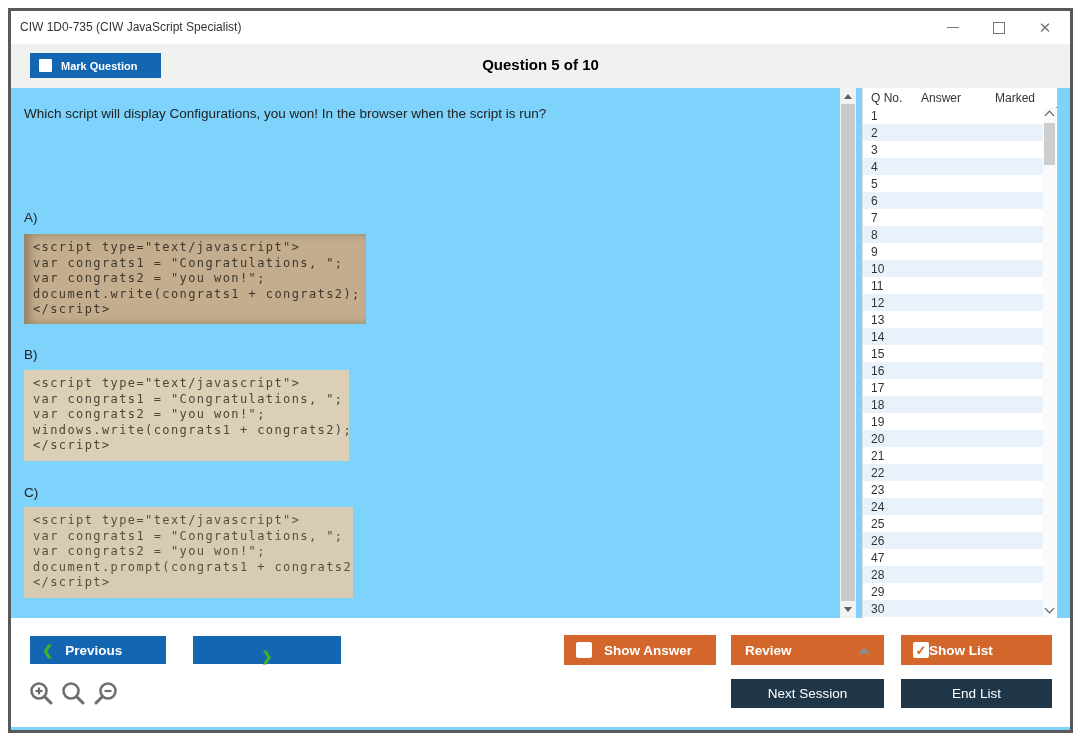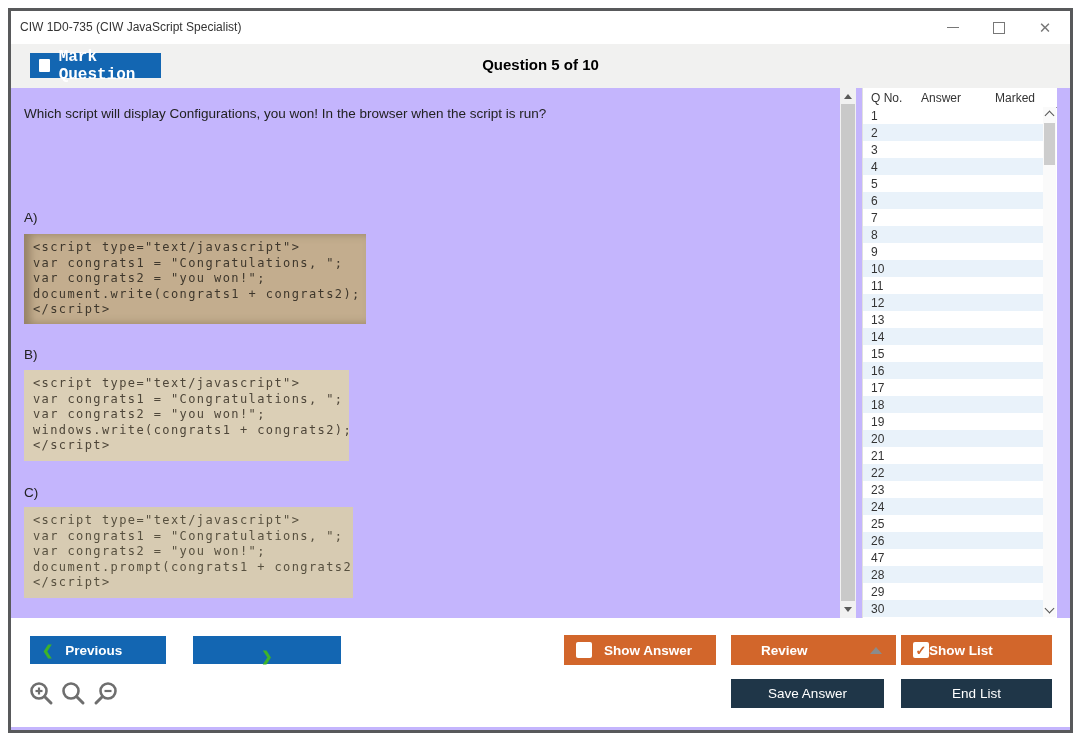--- a/index.html
+++ b/index.html
@@ -2,38 +2,38 @@
 <html><head>
 <meta charset="utf-8">
 <style>
   html,body{margin:0;padding:0;}
   body{
     width:1075px;height:735px;position:relative;background:#fff;
     font-family:"Liberation Sans",sans-serif;color:#222;overflow:hidden;
   }
   .window{
     position:absolute;left:8px;top:8px;width:1059px;height:719px;
-    border:3px solid #58595b;background:#c4b5fd;box-sizing:content-box;
+    border:3px solid #58595b;background:#7dd3fc;box-sizing:content-box;
   }
   
   .titlebar{position:absolute;left:0;top:0;width:100%;height:33px;background:#fff;}
   .titlebar .title{position:absolute;left:9px;top:9px;font-size:12px;color:#333;}
   .win-controls{position:absolute;right:14px;top:0;height:33px;display:flex;align-items:center;gap:24px;}
   .win-btn{width:22px;height:22px;display:flex;align-items:center;justify-content:center;color:#777;cursor:pointer;}
   .glyph-min{width:12px;height:0;border-top:1px solid #777;display:block;}
   .glyph-max{width:10px;height:10px;border:1px solid #777;display:block;}
   .glyph-close{font-size:15px;line-height:1;color:#777;font-weight:400;}
   
   .header-strip{position:absolute;left:0;top:33px;width:100%;height:44px;background:#f1f1f0;}
   .mark-btn{
     position:absolute;left:19px;top:9px;width:131px;height:25px;background:#1366b2;
     display:flex;align-items:center;gap:9px;padding-left:9px;box-sizing:border-box;cursor:pointer;
   }
   .mark-btn .cb{width:13px;height:13px;background:#fff;border-radius:1px;}
-  .mark-btn .lbl{color:#fff;font-weight:bold;font-size:16px;font-family:Liberation Mono, monospace;}
+  .mark-btn .lbl{color:#fff;font-weight:bold;font-size:11px;}
   .q-counter{position:absolute;left:0;top:12px;width:100%;text-align:center;font-weight:bold;font-size:15px;color:#000;}
   
   .content{position:absolute;left:0;top:77px;width:829px;height:530px;overflow:hidden;}
   .q-text{position:absolute;left:13px;top:18px;font-size:13.5px;color:#222;}
   .opt-label{position:absolute;left:13px;font-size:13.5px;color:#222;}
   .code-box{
     position:absolute;left:13px;font-family:"DejaVu Sans Mono",monospace;
     font-size:12px;line-height:15.5px;letter-spacing:1.4px;white-space:pre;
     padding:6px 9px;box-sizing:border-box;overflow:hidden;
   }
@@ -63,21 +63,21 @@
   .qlist-scroll .thumb{position:absolute;left:1px;top:16px;width:11px;height:42px;background:#cdcdcd;}
   
   .footer{position:absolute;left:0;top:607px;width:100%;height:109px;background:#fff;}
   .btn{position:absolute;display:flex;align-items:center;box-sizing:border-box;cursor:pointer;color:#fff;font-weight:bold;font-size:13.5px;}
   .btn-blue{background:#1366b2;}
   .btn-orange{background:#d2662b;}
   .btn-navy{background:#1f3648;font-weight:500;}
   .btn-prev{left:19px;top:18px;width:136px;height:28px;gap:12px;padding-left:12px;}
   .btn-next{left:182px;top:18px;width:148px;height:28px;justify-content:flex-end;gap:13px;padding-right:0;flex-direction:column;}
   .btn-show-answer{left:553px;top:17px;width:152px;height:30px;gap:12px;padding-left:12px;}
-  .btn-review{left:720px;top:17px;width:165px;height:30px;padding-left:30px;}
+  .btn-review{left:720px;top:17px;width:153px;height:30px;padding-left:14px;}
   .btn-show-list{left:890px;top:17px;width:151px;height:30px;padding-left:12px;}
   .btn-save{left:720px;top:61px;width:153px;height:29px;justify-content:center;}
   .btn-end{left:890px;top:61px;width:151px;height:29px;justify-content:center;}
   .cb16{width:16px;height:16px;background:#fff;border-radius:2px;display:flex;align-items:center;justify-content:center;}
   .cb16.checked::after{content:"\2713";color:#d2662b;font-size:13px;font-weight:bold;}
   .review-arrow{position:absolute;right:14px;top:12px;width:0;height:0;
     border-left:6px solid transparent;border-right:6px solid transparent;border-bottom:7px solid #8b8b8b;}
   .zoom-icons{position:absolute;left:17px;top:62px;display:flex;gap:5px;}
   .zoom-icons svg{display:block;cursor:pointer;}
   .chev-green{font-weight:bold;}
@@ -325,21 +325,21 @@
     <div class="btn btn-orange btn-review">
       <span>Review</span>
       <span class="review-arrow"></span>
     </div>
     <div class="btn btn-orange btn-show-list">
       <span class="cb16 checked"></span>
       <span>Show List</span>
     </div>
 
     <div class="btn btn-navy btn-save">
-      <span>Save Answer</span>
+      <span>Next Session</span>
     </div>
     <div class="btn btn-navy btn-end">
       <span>End List</span>
     </div>
 
     <div class="zoom-icons">
       <svg width="27" height="27" viewBox="0 0 27 27">
         <circle cx="11" cy="11" r="7.5" fill="none" stroke="#6e6e6e" stroke-width="2.6"></circle>
         <line x1="16.5" y1="16.5" x2="23" y2="23" stroke="#6e6e6e" stroke-width="3" stroke-linecap="round"></line>
         <line x1="7.5" y1="11" x2="14.5" y2="11" stroke="#6e6e6e" stroke-width="2.2"></line>

